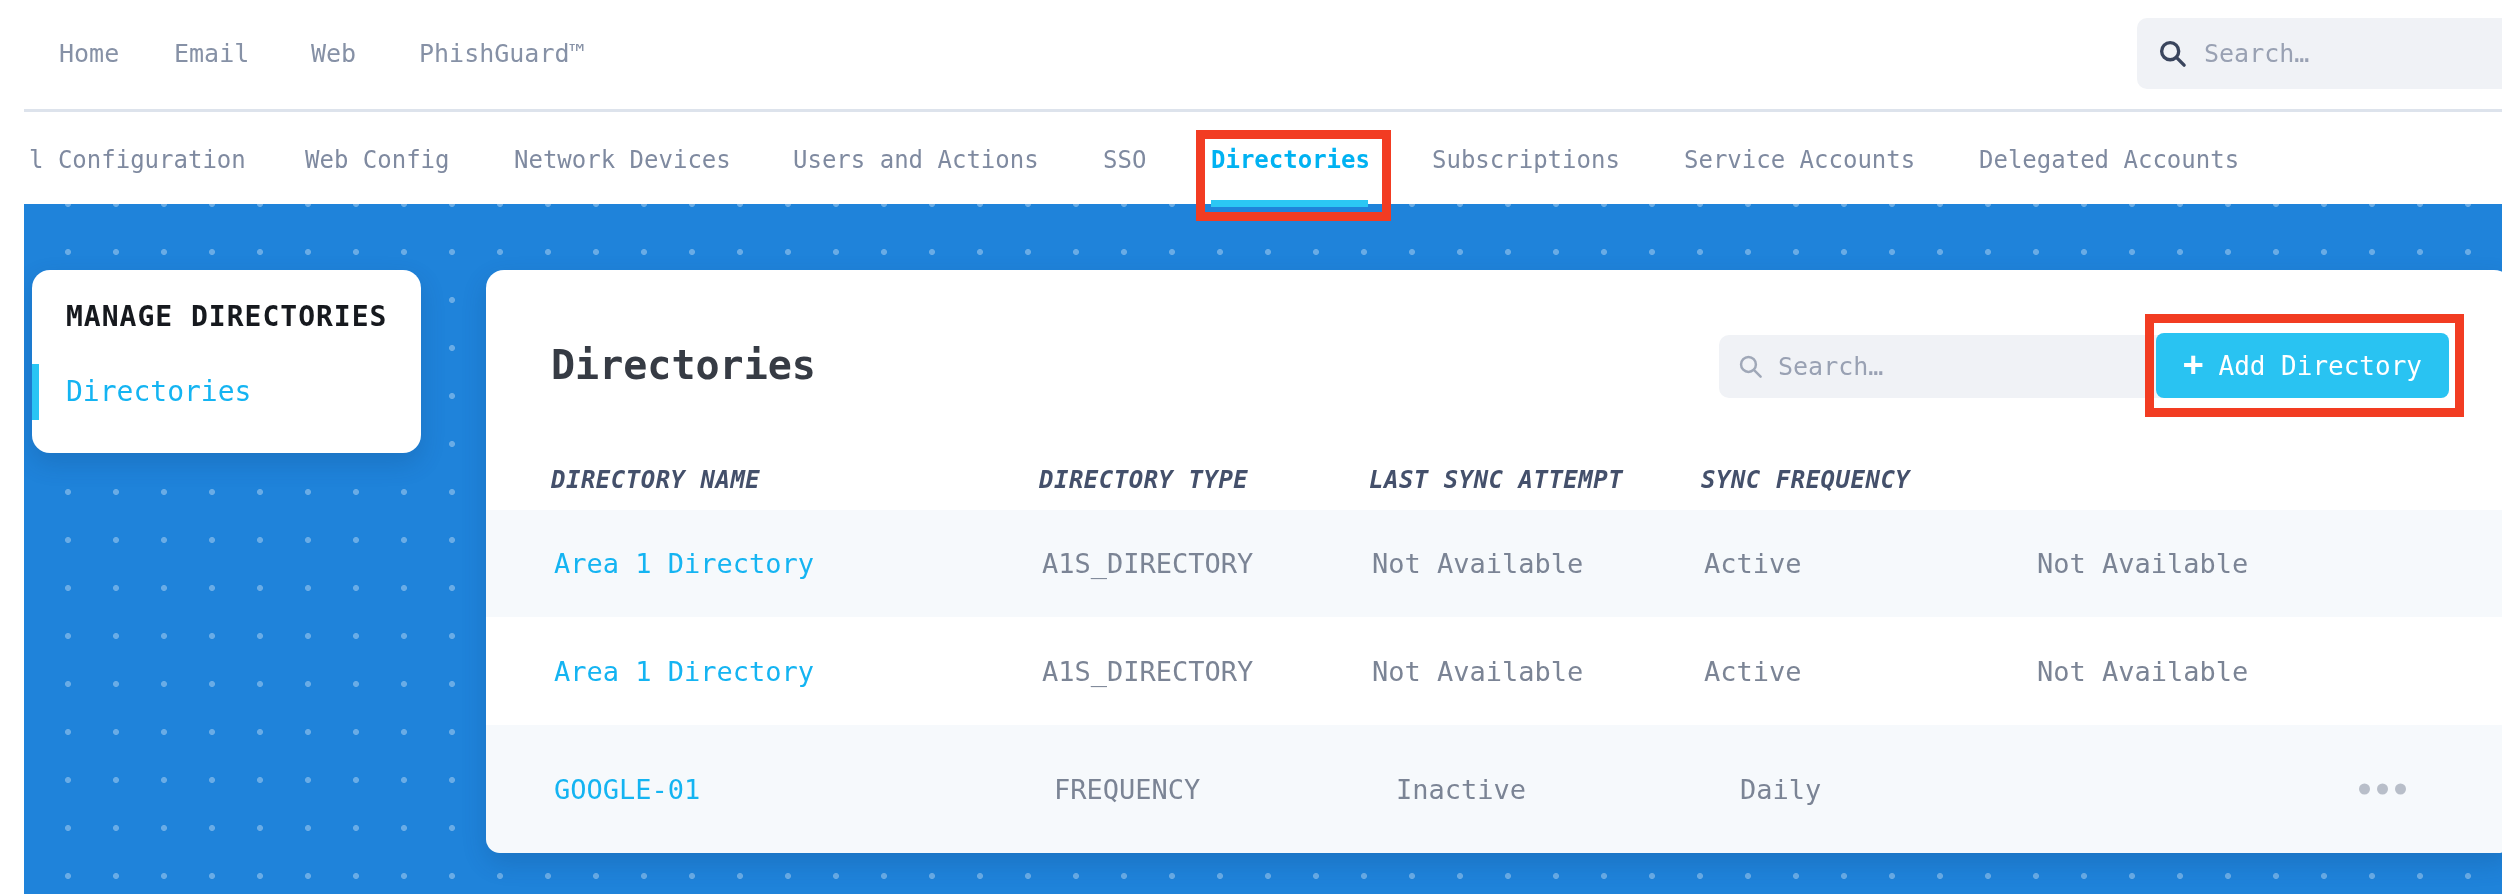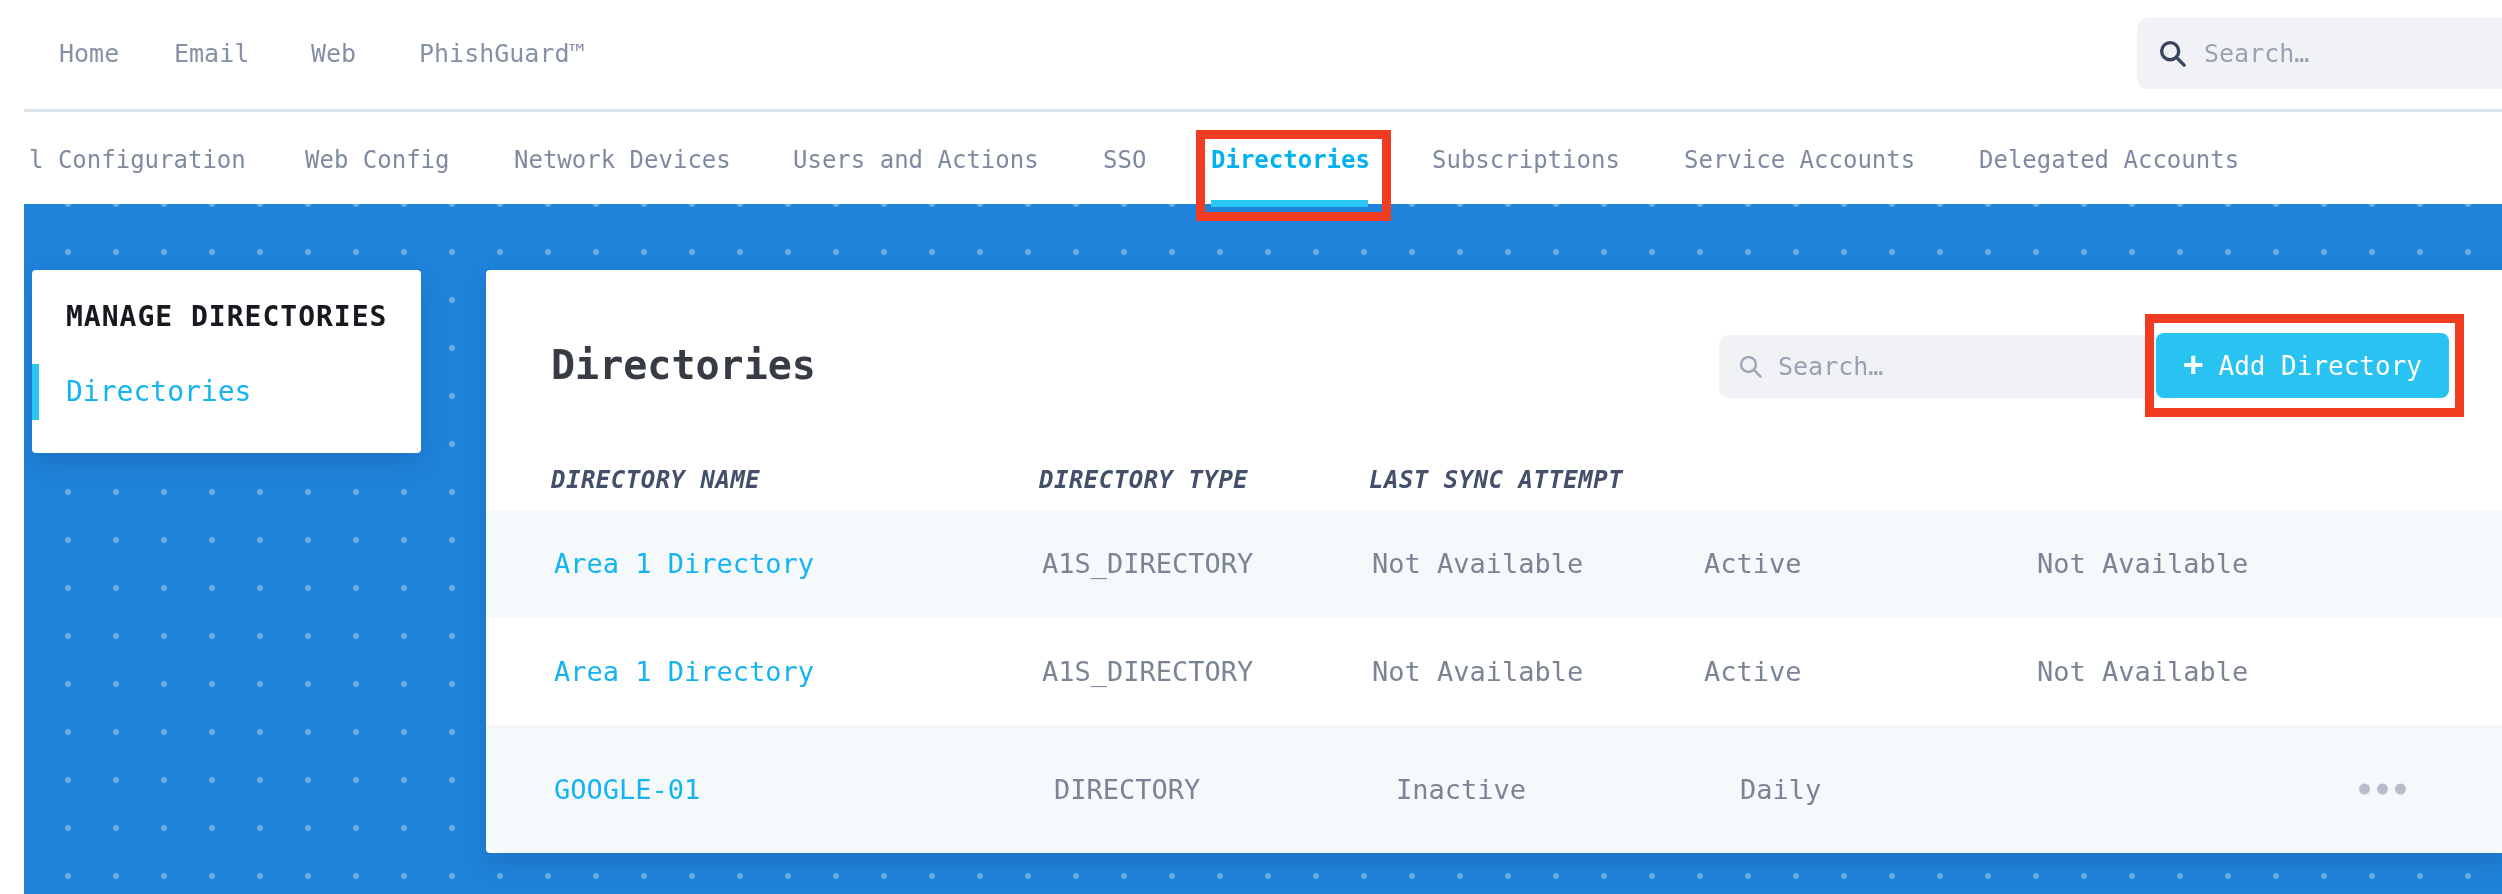--- a/index.html
+++ b/index.html
@@ -21,21 +21,21 @@
   .subnav{position:absolute;left:0;top:112px;width:2502px;height:116px;background:#ffffff;}
   .tab{position:absolute;top:34px;font-size:24px;font-weight:500;color:#7f8aa0;cursor:pointer;white-space:nowrap;}
   .tab.active{color:#00b2f2;font-weight:bold;}
   .tab-underline{position:absolute;left:1187px;top:200px;width:157px;height:7px;background:#2bc7f4;z-index:3;}
 
   
   .blue-bg{position:absolute;left:0;top:204px;width:2502px;height:690px;background-color:#1f83da;
     background-image:radial-gradient(circle,rgba(255,255,255,0.33) 2.6px,rgba(255,255,255,0) 3.4px);
     background-size:48px 48px;background-position:20px 24px;}
 
-  .card{position:absolute;background:#ffffff;border-radius:4px;box-shadow:0 10px 24px rgba(13,56,104,0.20);}
+  .card{position:absolute;background:#ffffff;border-radius:18px;box-shadow:0 10px 24px rgba(13,56,104,0.20);}
 
   
   .side-card{left:8px;top:270px;width:389px;height:183px;}
   .side-title{position:absolute;left:34px;top:30px;font-size:28px;font-weight:bold;color:#16191e;letter-spacing:1px;white-space:nowrap;}
   .side-item{position:absolute;left:0;top:94px;width:100%;height:56px;cursor:pointer;}
   .side-item .active-bar{position:absolute;left:0;top:0;width:7px;height:56px;background:#29c5f4;}
   .side-item .side-label{position:absolute;left:34px;top:0;line-height:56px;font-size:28px;color:#14b4f2;white-space:nowrap;}
 
   
   .main-card{left:462px;top:270px;width:2026px;height:583px;}
@@ -123,40 +123,41 @@
 
     <button class="add-btn">
       <span class="plus">+</span>
       <span>Add Directory</span>
     </button>
 
     <div class="thead">
       <div>DIRECTORY NAME</div>
       <div>DIRECTORY TYPE</div>
       <div>LAST SYNC ATTEMPT</div>
+      <div>SYNC FREQUENCY</div>
     </div>
 
     <div class="rows">
       <div class="trow r1 shade">
         <div class="cell-link">Area 1 Directory</div>
         <div class="cell">A1S_DIRECTORY</div>
         <div class="cell">Not Available</div>
         <div class="cell">Active</div>
         <div class="cell">Not Available</div>
       </div>
       <div class="trow r2">
         <div class="cell-link">Area 1 Directory</div>
         <div class="cell">A1S_DIRECTORY</div>
         <div class="cell">Not Available</div>
         <div class="cell">Active</div>
         <div class="cell">Not Available</div>
       </div>
       <div class="trow r3 shade">
         <div class="cell-link">GOOGLE-01</div>
-        <div class="cell">DIRECTORY</div>
+        <div class="cell">FREQUENCY</div>
         <div class="cell">Inactive</div>
         <div class="cell">Daily</div>
         <div class="row-menu">
           <span class="dot"></span>
           <span class="dot"></span>
           <span class="dot"></span>
         </div>
       </div>
     </div>
   </div>

